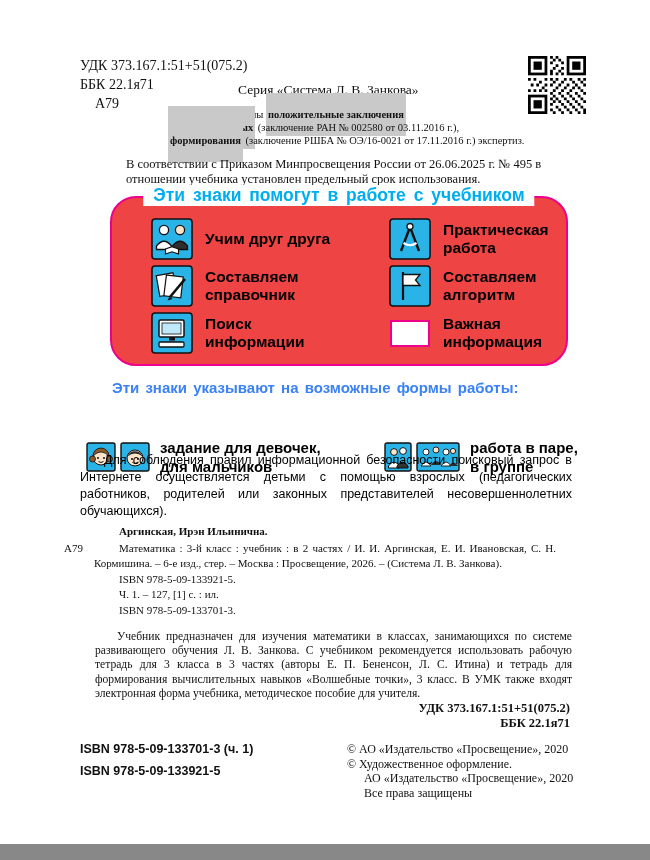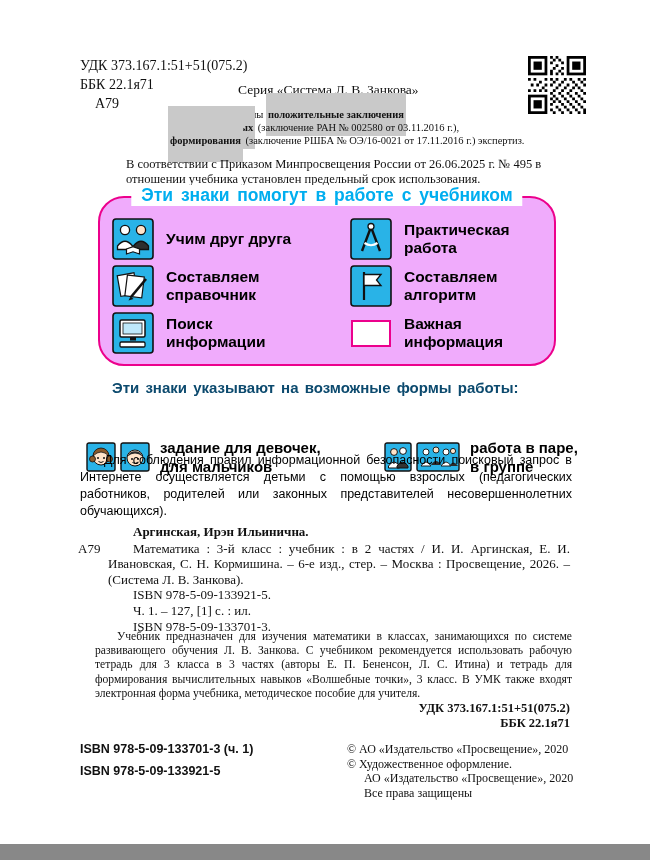--- a/index.html
+++ b/index.html
@@ -12,23 +12,24 @@
   .udk-top { position:absolute; left:80px; top:56px; font-size:14px; line-height:19px; }
   .udk-top .code { margin-left:15px; }
   .series { position:absolute; left:238px; top:82px; font-size:13.5px; }
   .qr { position:absolute; right:64px; top:56px; width:58px; height:58px; }
   .expertise { position:absolute; left:168px; top:108px; width:400px; font-size:10.5px; line-height:13.2px; }
   .hl { font-weight:bold; background:#c9c9c9; padding:16px 2px;margin-top:46px; }
   .order-note { position:absolute; left:126px; top:157px; width:452px; font-size:12.5px; line-height:14.8px; }
 
   
   .signs-box {
-    position:absolute; left:98px; top:196px; width:458px; height:170px;
+    position:absolute; left:110px; top:196px; width:458px; height:170px;
     border:2.5px solid #EC008C; border-radius:26px; box-sizing:border-box;
-    background:#f0abfc;
+    background:#ef4444;
+    padding-left:27px;
   }
   .signs-title {
     position:absolute; top:-13px; left:50%; transform:translateX(-50%);
     background:#fff; padding:0 10px; white-space:nowrap;
     font-family:"Liberation Sans", sans-serif; font-weight:bold;
     font-size:17.5px; color:#00AEEF; word-spacing:3px;
   }
   .signs-grid {
     display:grid; grid-template-columns:46px 176px 46px 1fr;
     column-gap:8px; row-gap:5px; align-items:center;
@@ -37,37 +38,37 @@
   .sign-icon { width:42px; height:42px; display:flex; align-items:center; justify-content:center; }
   .sign-label {
     font-family:"Liberation Sans", sans-serif; font-weight:bold;
     font-size:15.5px; line-height:18px; white-space:pre-line; color:#000;
   }
   .important-box { width:40px; height:27px; background:#fff; border:2.5px solid #EC008C; box-sizing:border-box; }
 
   
   .forms-note {
     position:absolute; left:112px; top:379px;
-    font-family:"Liberation Sans", sans-serif; font-weight:bold; font-size:15px; word-spacing:2px; color:#0c4a6e;
+    font-family:"Liberation Sans", sans-serif; font-weight:bold; font-size:15px; word-spacing:2px; color:#3b82f6;
   }
   .forms-group { position:absolute; top:398px; display:flex; align-items:center; gap:4px;margin-top:40px; }
   .forms-left { left:86px; }
   .forms-right { left:384px; }
   .forms-label {
     margin-left:6px; font-family:"Liberation Sans", sans-serif; font-weight:bold;
     font-size:15px; line-height:19px; white-space:pre-line; color:#000;
   }
 
   
   .safety {
     position:absolute; left:80px; top:452px; width:492px;
     font-family:"Liberation Sans", sans-serif;
     font-size:12.5px; line-height:17px; text-align:justify; text-indent:24px; color:#000;
   }
-  .biblio { position:absolute; left:78px; top:524px; width:492px; font-size:13px; line-height:15.6px; }
+  .biblio { position:absolute; left:64px; top:524px; width:492px; font-size:11px; line-height:15.6px; }
   .bib-author { margin-left:55px; font-weight:bold; }
   .bib-body { position:relative; padding-left:30px; margin-top:1px; }
   .bib-code { position:absolute; left:0; top:0; }
   .bib-desc { text-indent:25px; text-align:justify; }
   .bib-line { margin-left:25px; }
   .annotation {
     position:absolute; left:95px; top:630px; width:477px;
     font-size:11.6px; line-height:14.2px; text-align:justify; text-indent:22px;
   }
   .udk-right { position:absolute; right:80px; top:701px; text-align:right; font-weight:bold; font-size:12.5px; line-height:15px; }

